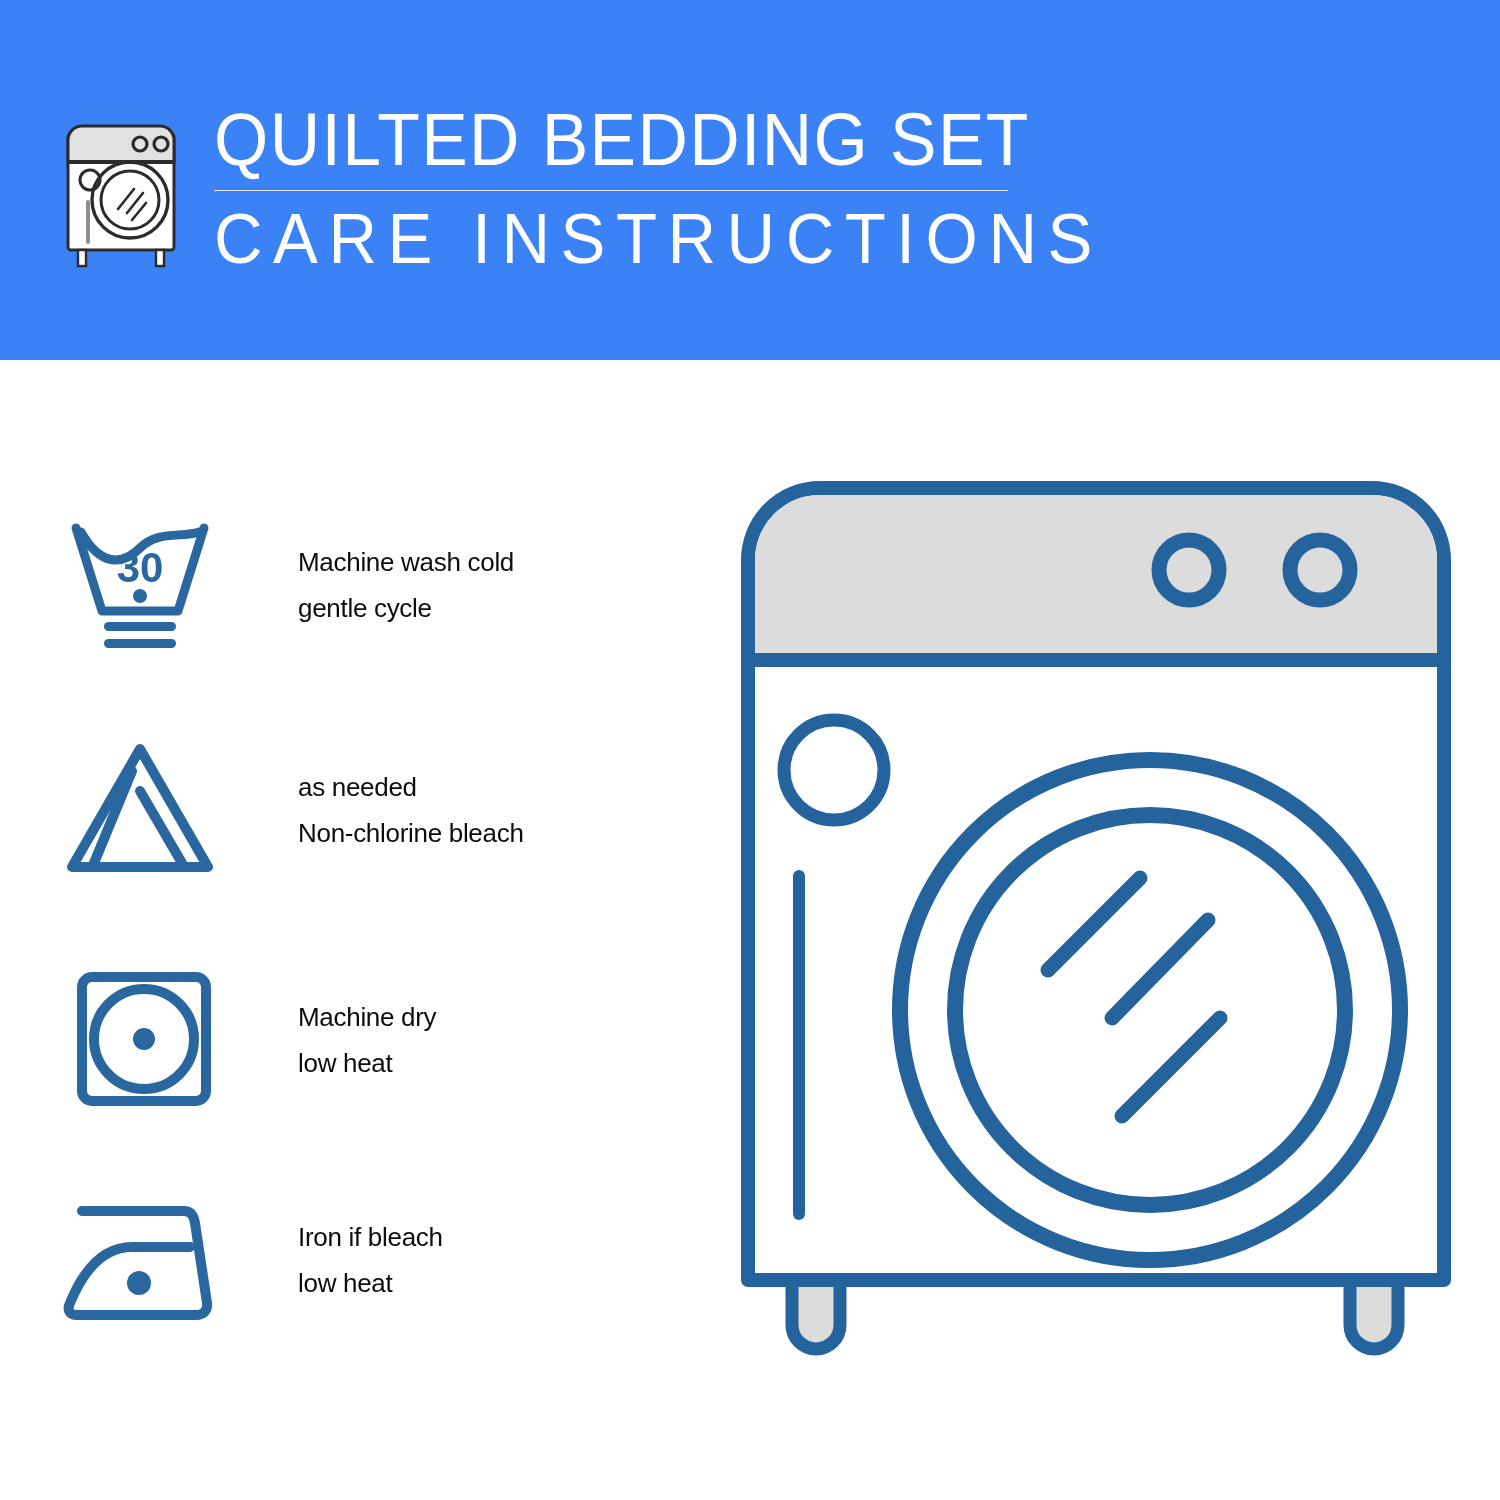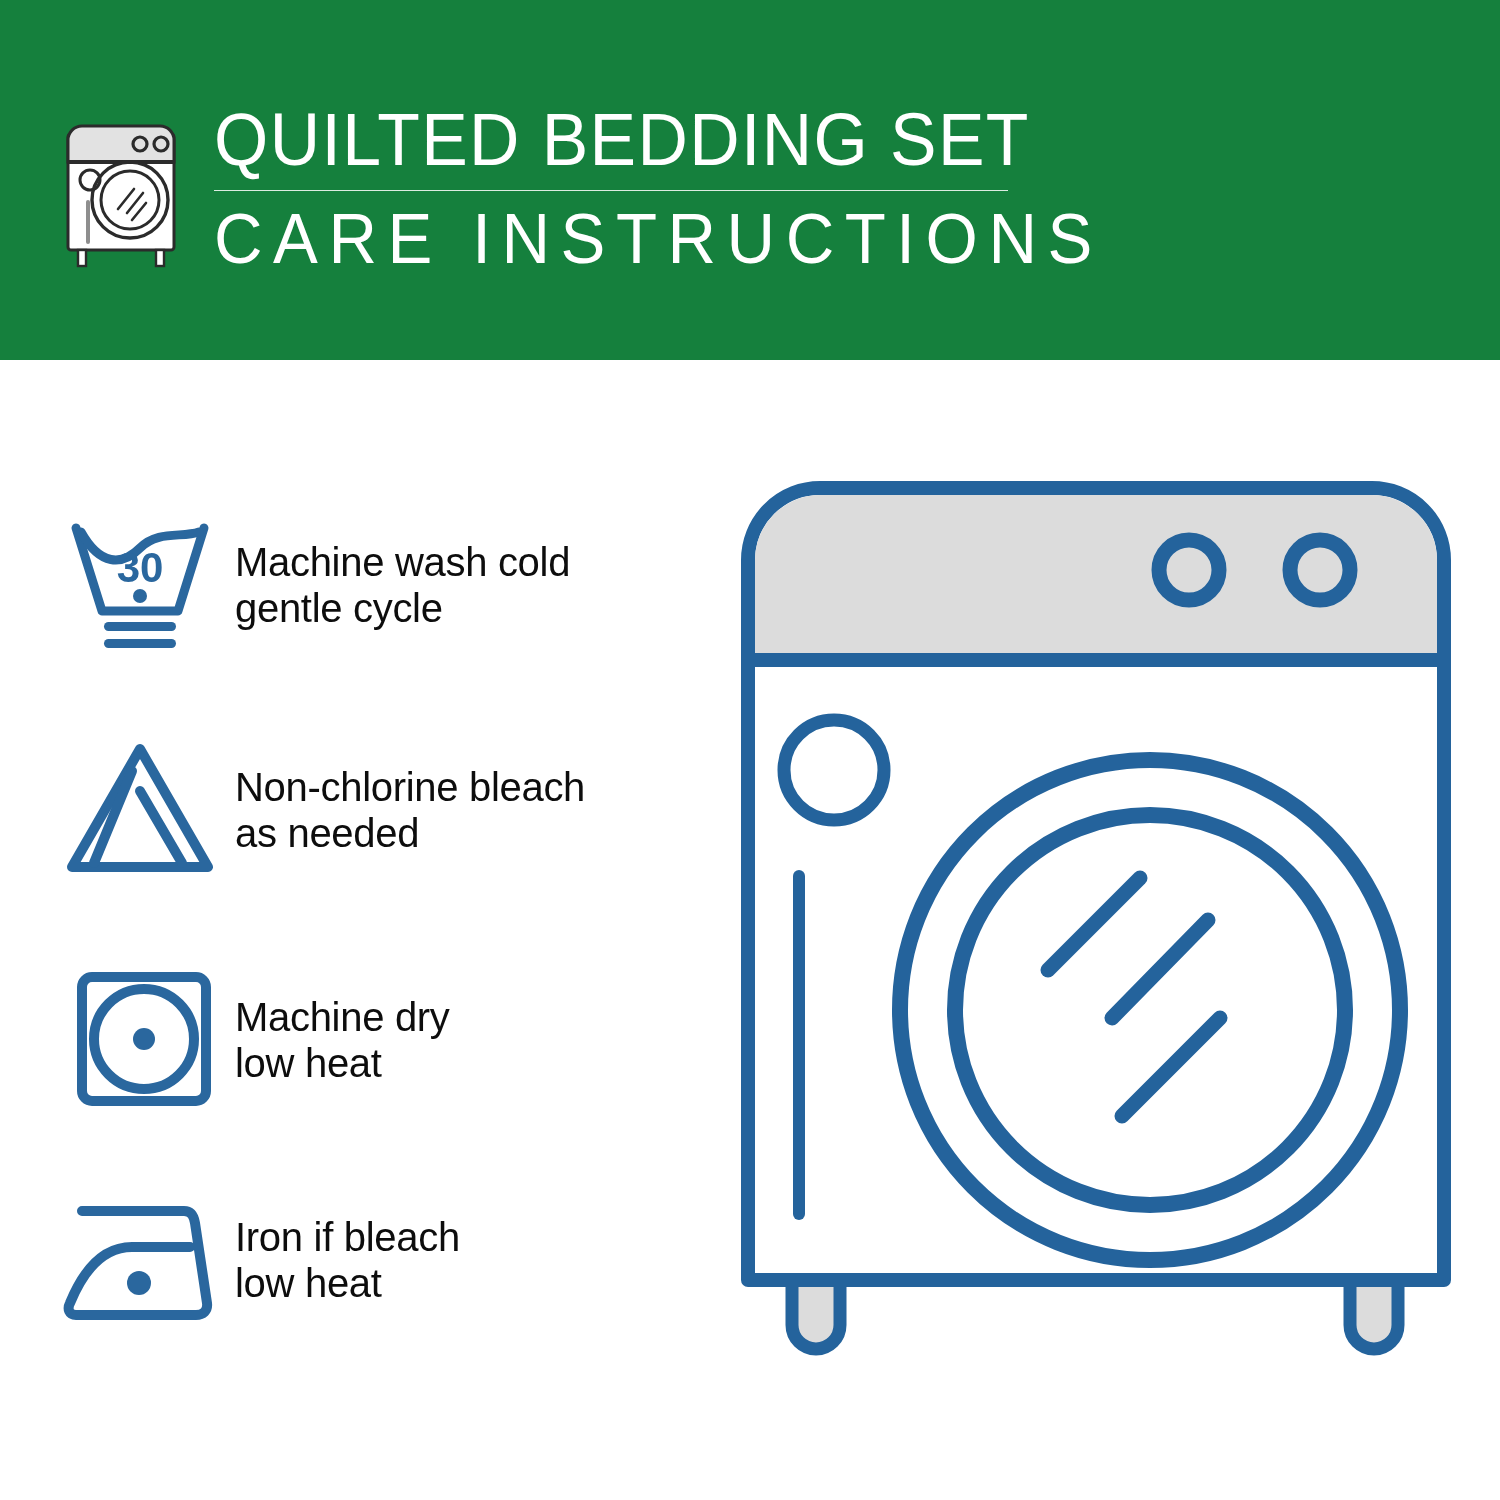--- a/index.html
+++ b/index.html
@@ -15,21 +15,21 @@
     position: relative;
   }
 
   
   .header {
     position: absolute;
     left: 0;
     top: 0;
     width: 1500px;
     height: 360px;
-    background: #15803d;
+    background: #3b82f6;
     box-sizing: border-box;
   }
   .header-logo {
     position: absolute;
     left: 62px;
     top: 108px;
     width: 118px;
     height: 160px;
   }
   .header-text {
@@ -89,21 +89,22 @@
 
   .care-icon {
     width: 175px;
     flex: 0 0 175px;
     display: flex;
     align-items: center;
     justify-content: flex-start;
     text-align: center;
   }
   .care-text {
-    font-size: 40px;
+    margin-left: 63px;
+    font-size: 26px;
     line-height: 46px;
     color: #0d0d0d;
     font-weight: 400;
     letter-spacing: -0.3px;
   }
   .care-text div { white-space: nowrap; }
 
   
   .machine-illustration {
     position: absolute;
@@ -183,22 +184,22 @@
       <svg viewBox="0 0 170 150" width="170" height="150" aria-hidden="true">
         <path d="M80 14 L148 132 L12 132 Z" fill="none" stroke="#2A679E" stroke-width="10" stroke-linejoin="round"></path>
         <line x1="80" y1="56" x2="122" y2="128" stroke="#2A679E" stroke-width="10" stroke-linecap="round"></line>
         <line x1="80" y1="14" x2="38" y2="128" stroke="#2A679E" stroke-width="0"></line>
         <line x1="62" y1="64" x2="32" y2="128" stroke="#2A679E" stroke-width="0"></line>
         <line x1="80" y1="94" x2="98" y2="128" stroke="#2A679E" stroke-width="0"></line>
         <line x1="72" y1="36" x2="34" y2="128" stroke="#2A679E" stroke-width="10" stroke-linecap="round"></line>
       </svg>
     </div>
     <div class="care-text">
+      <div>as needed</div>
       <div>Non-chlorine bleach</div>
-      <div>as needed</div>
     </div>
   </div>
 
   <div class="care-row r2">
     <div class="care-icon">
       <svg viewBox="0 0 170 150" width="170" height="150" aria-hidden="true">
         <rect x="22" y="12" width="124" height="124" rx="10" fill="none" stroke="#2A679E" stroke-width="10"></rect>
         <circle cx="84" cy="74" r="50" fill="none" stroke="#2A679E" stroke-width="10"></circle>
         <circle cx="84" cy="74" r="11" fill="#2A679E"></circle>
       </svg>

